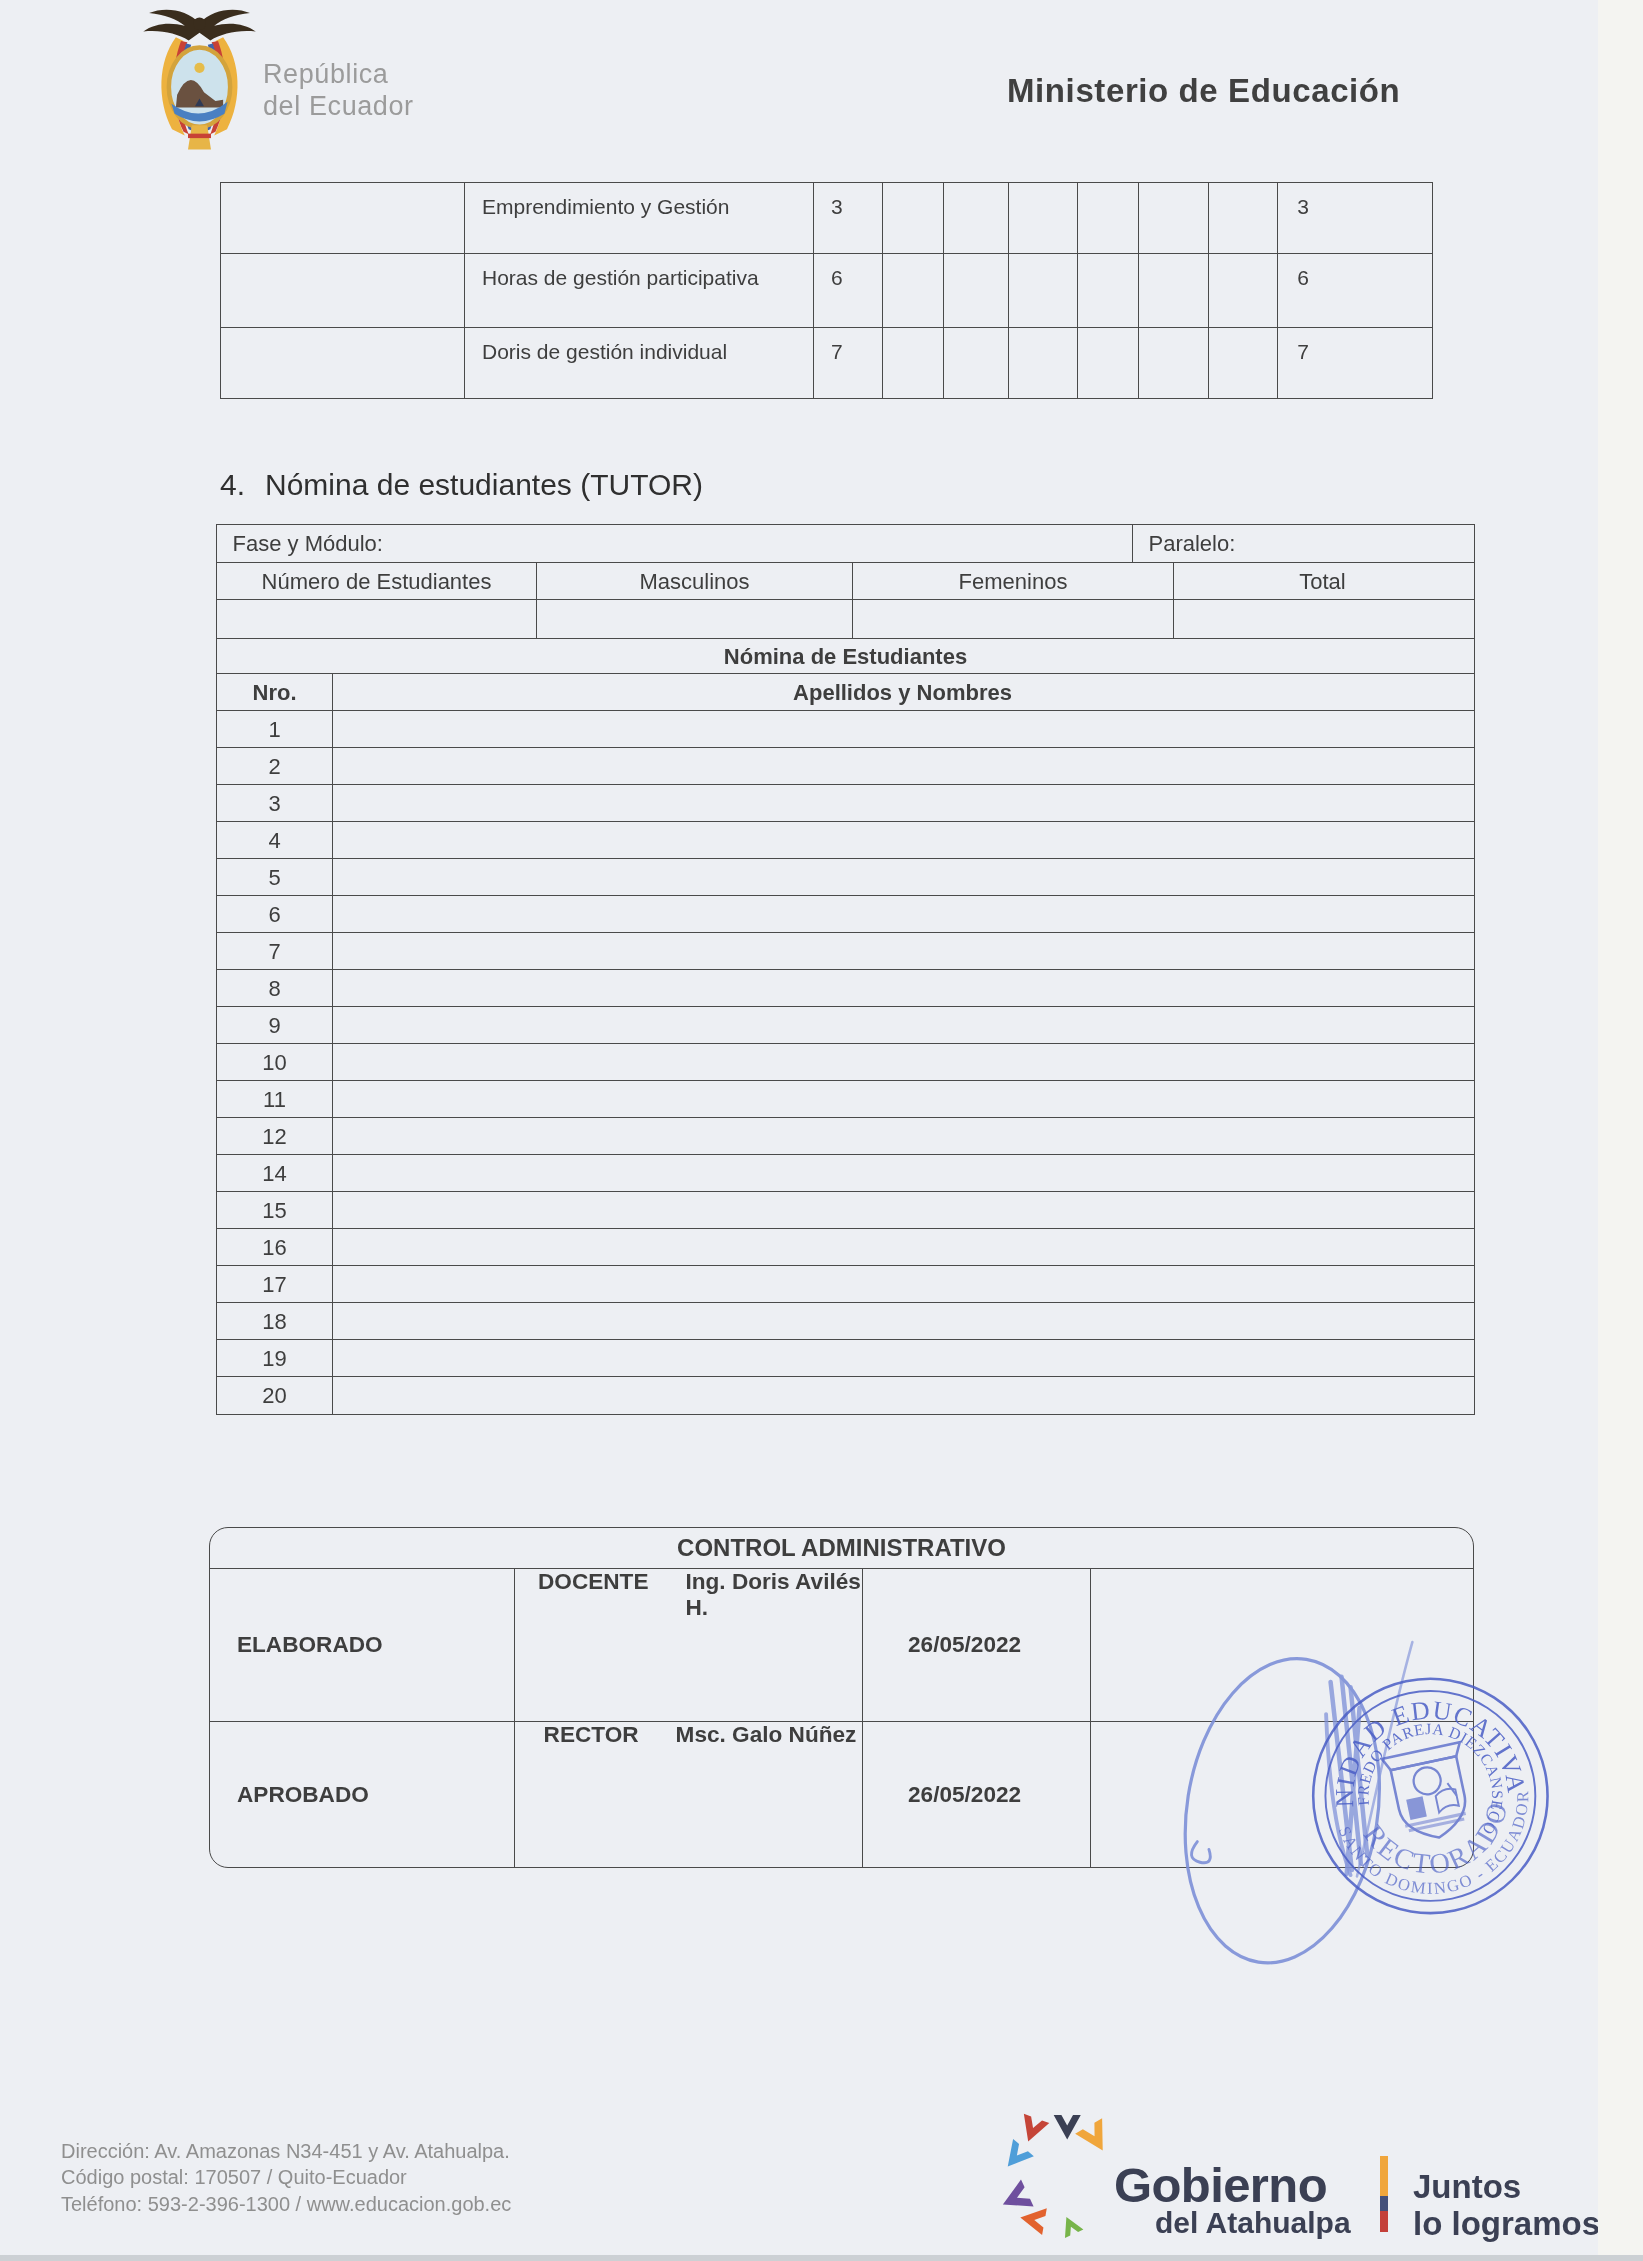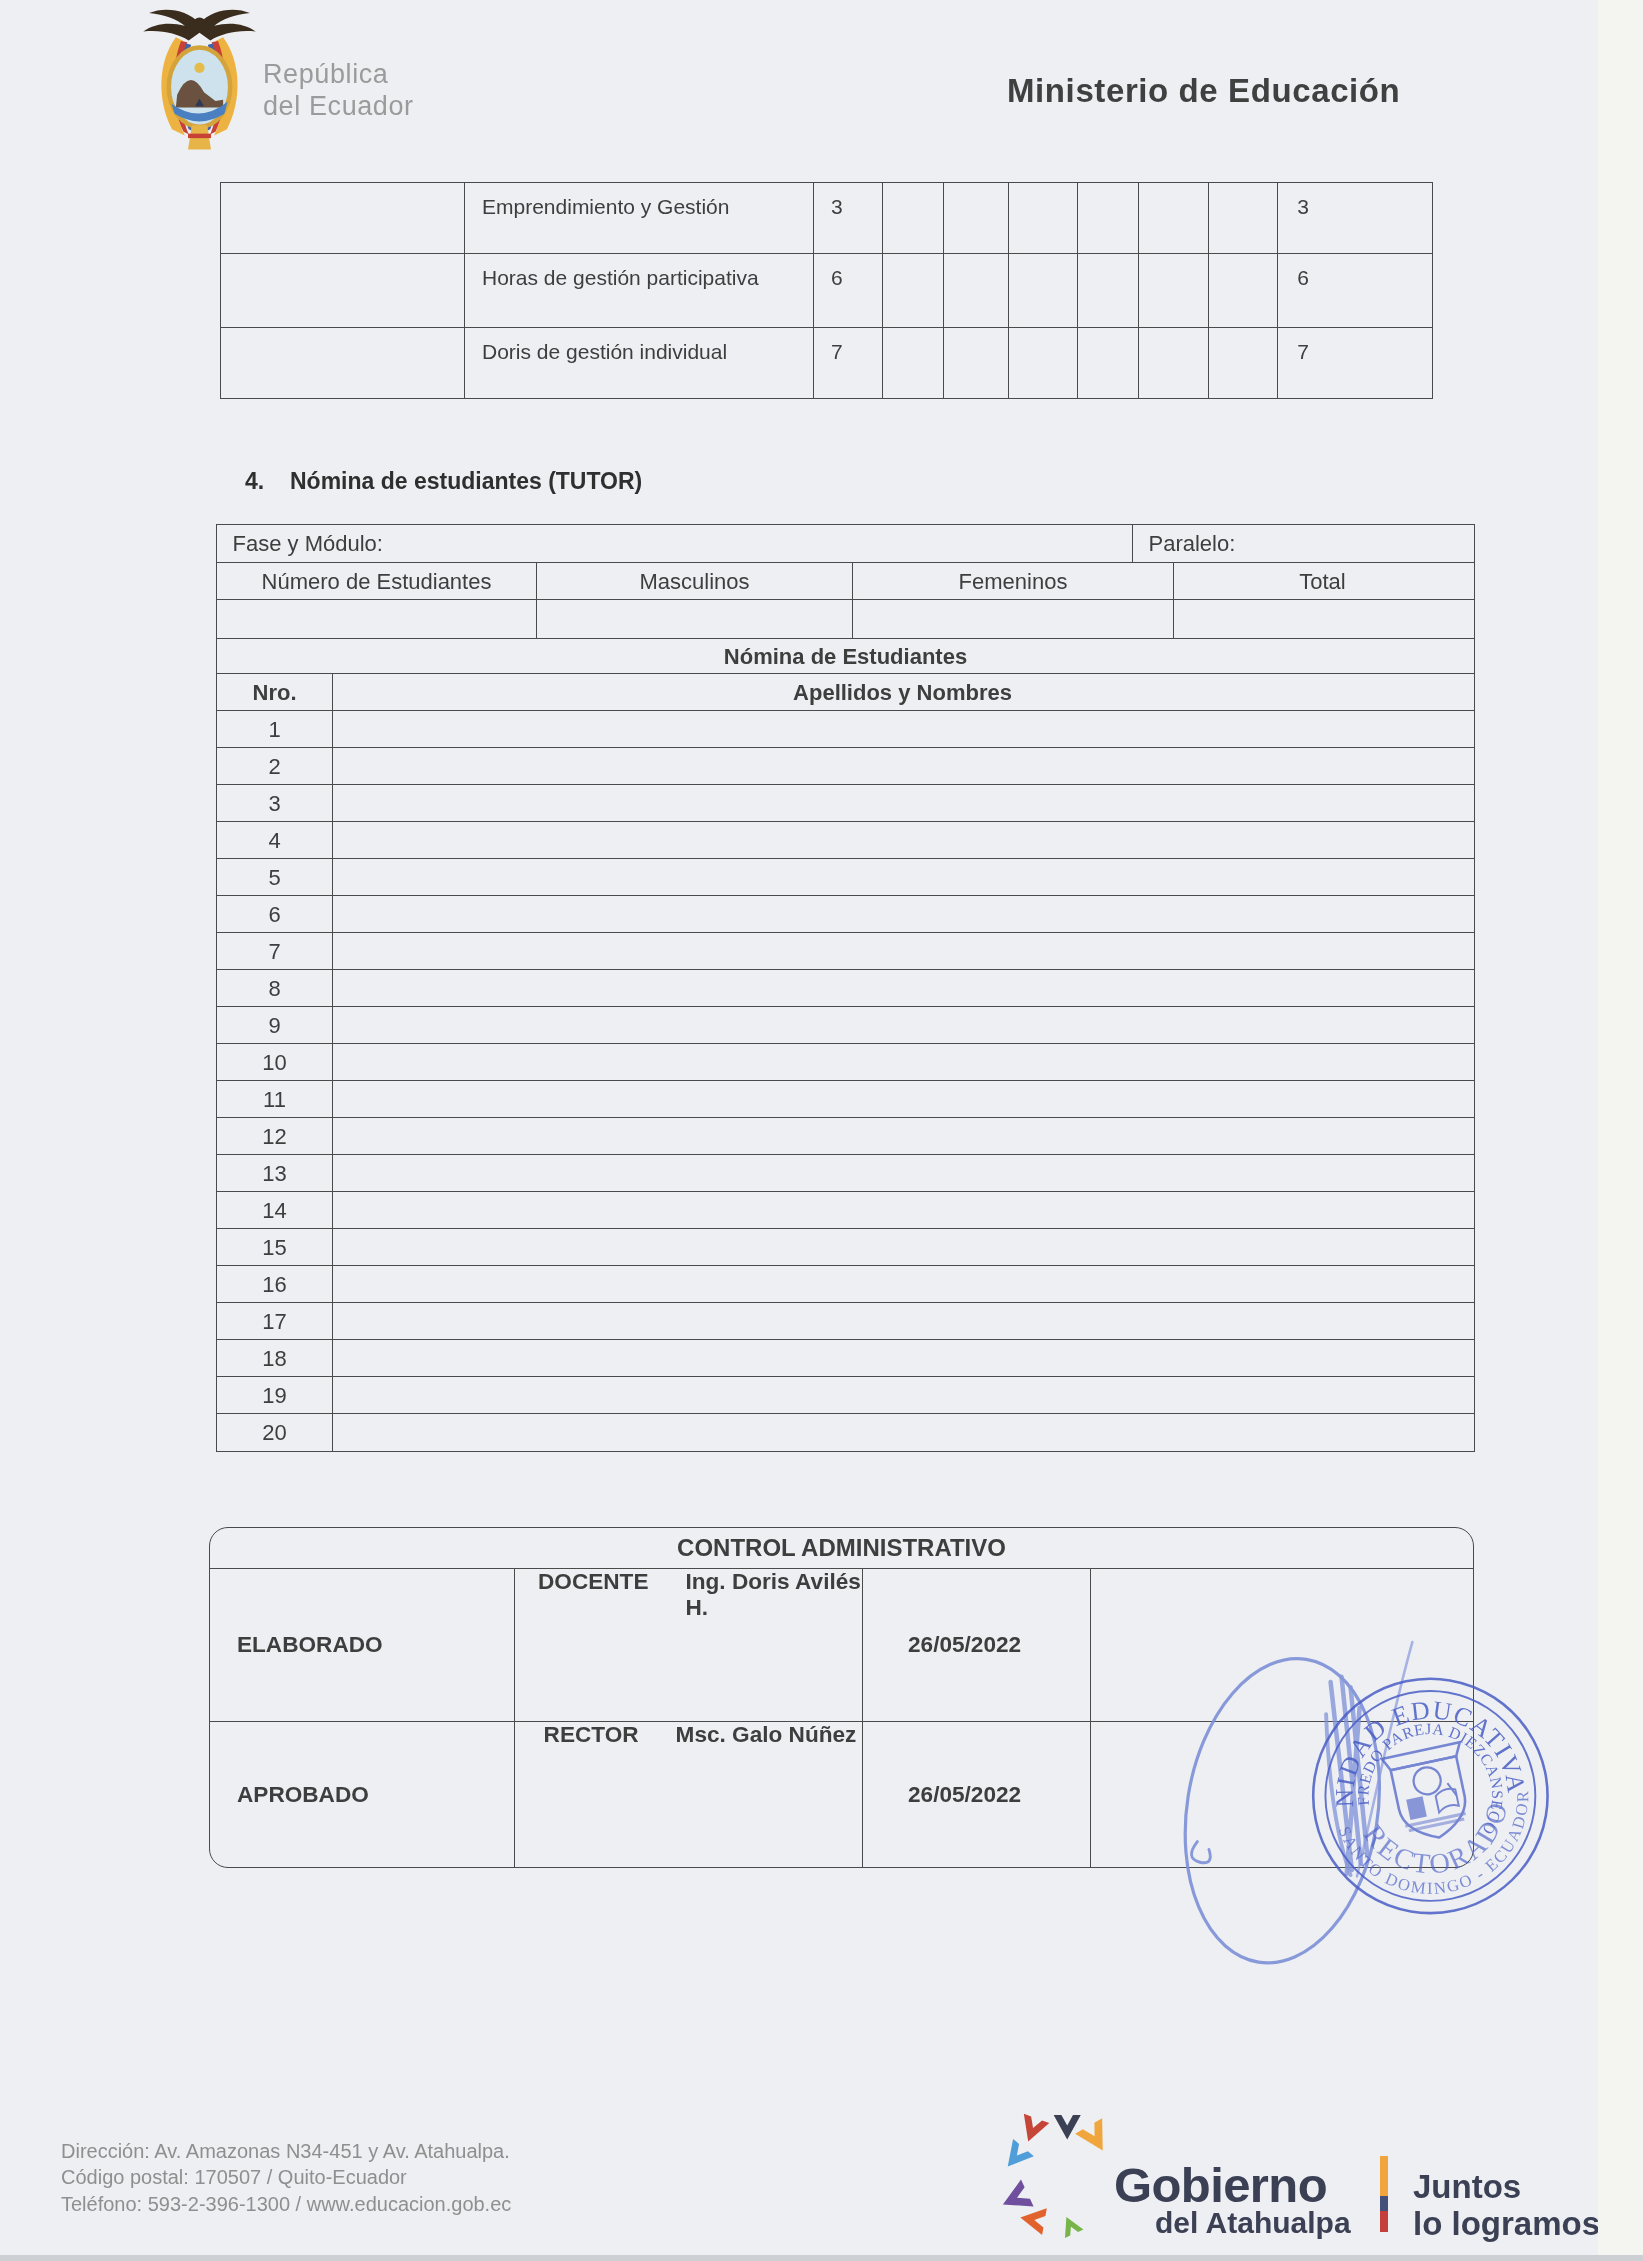--- a/index.html
+++ b/index.html
@@ -16,21 +16,21 @@
   .tc{box-sizing:border-box;border-right:1.3px solid #4a4a4a;overflow:hidden;}
   .tc:last-child{border-right:none;}
   
   .hours{left:220px;top:182px;width:1213px;}
   .hours .r1{height:71px;} .hours .r2{height:74px;} .hours .r3{height:70px;}
   .hours .tc{font-size:21px;line-height:36px;padding:6.4px 0 0 17px;}
   .hc1{width:244px;} .hc2{width:349px;} .hc3{width:69px;}
   .hn1{width:61px;} .hn2{width:65px;} .hn3{width:69px;} .hn4{width:61px;} .hn5{width:70px;} .hn6{width:69px;}
   .hc10{width:153px;padding-left:19.3px !important;}
   
-  .heading{left:220px;top:468px;font-size:23px;font-weight:bold;color:#2f2f2f;margin-left:25px;}
+  .heading{left:220px;top:468px;font-size:30px;font-weight:normal;color:#2f2f2f;}
   .heading .num{display:inline-block;width:45px;}
   
   .roster{left:216px;top:524px;width:1259px;}
   .roster .tc{font-size:22px;}
   .r-fase{height:38px;} .r-head{height:37px;} .r-empty{height:39px;}
   .r-nomina{height:35px;} .r-nroh{height:37px;} .r-stu{height:37px;}
   .fase-c1{width:916px;padding:6.4px 0 0 15.5px;}
   .fase-c2{width:339px;padding:6.4px 0 0 15.5px;}
   .head-c{text-align:center;padding-top:5.8px;}
   .head-c1{width:320px;} .head-c2{width:316px;} .head-c3{width:321px;} .head-c4{width:297px;}
@@ -200,24 +200,20 @@
     </div>
   <div class="trow r-stu">
       <div class="tc nro-c">11</div>
       <div class="tc name-c"></div>
     </div>
   <div class="trow r-stu">
       <div class="tc nro-c">12</div>
       <div class="tc name-c"></div>
     </div>
   <div class="trow r-stu">
-      <div class="tc nro-c">13</div>
-      <div class="tc name-c"></div>
-    </div>
-  <div class="trow r-stu">
       <div class="tc nro-c">14</div>
       <div class="tc name-c"></div>
     </div>
   <div class="trow r-stu">
       <div class="tc nro-c">15</div>
       <div class="tc name-c"></div>
     </div>
   <div class="trow r-stu">
       <div class="tc nro-c">16</div>
       <div class="tc name-c"></div>

